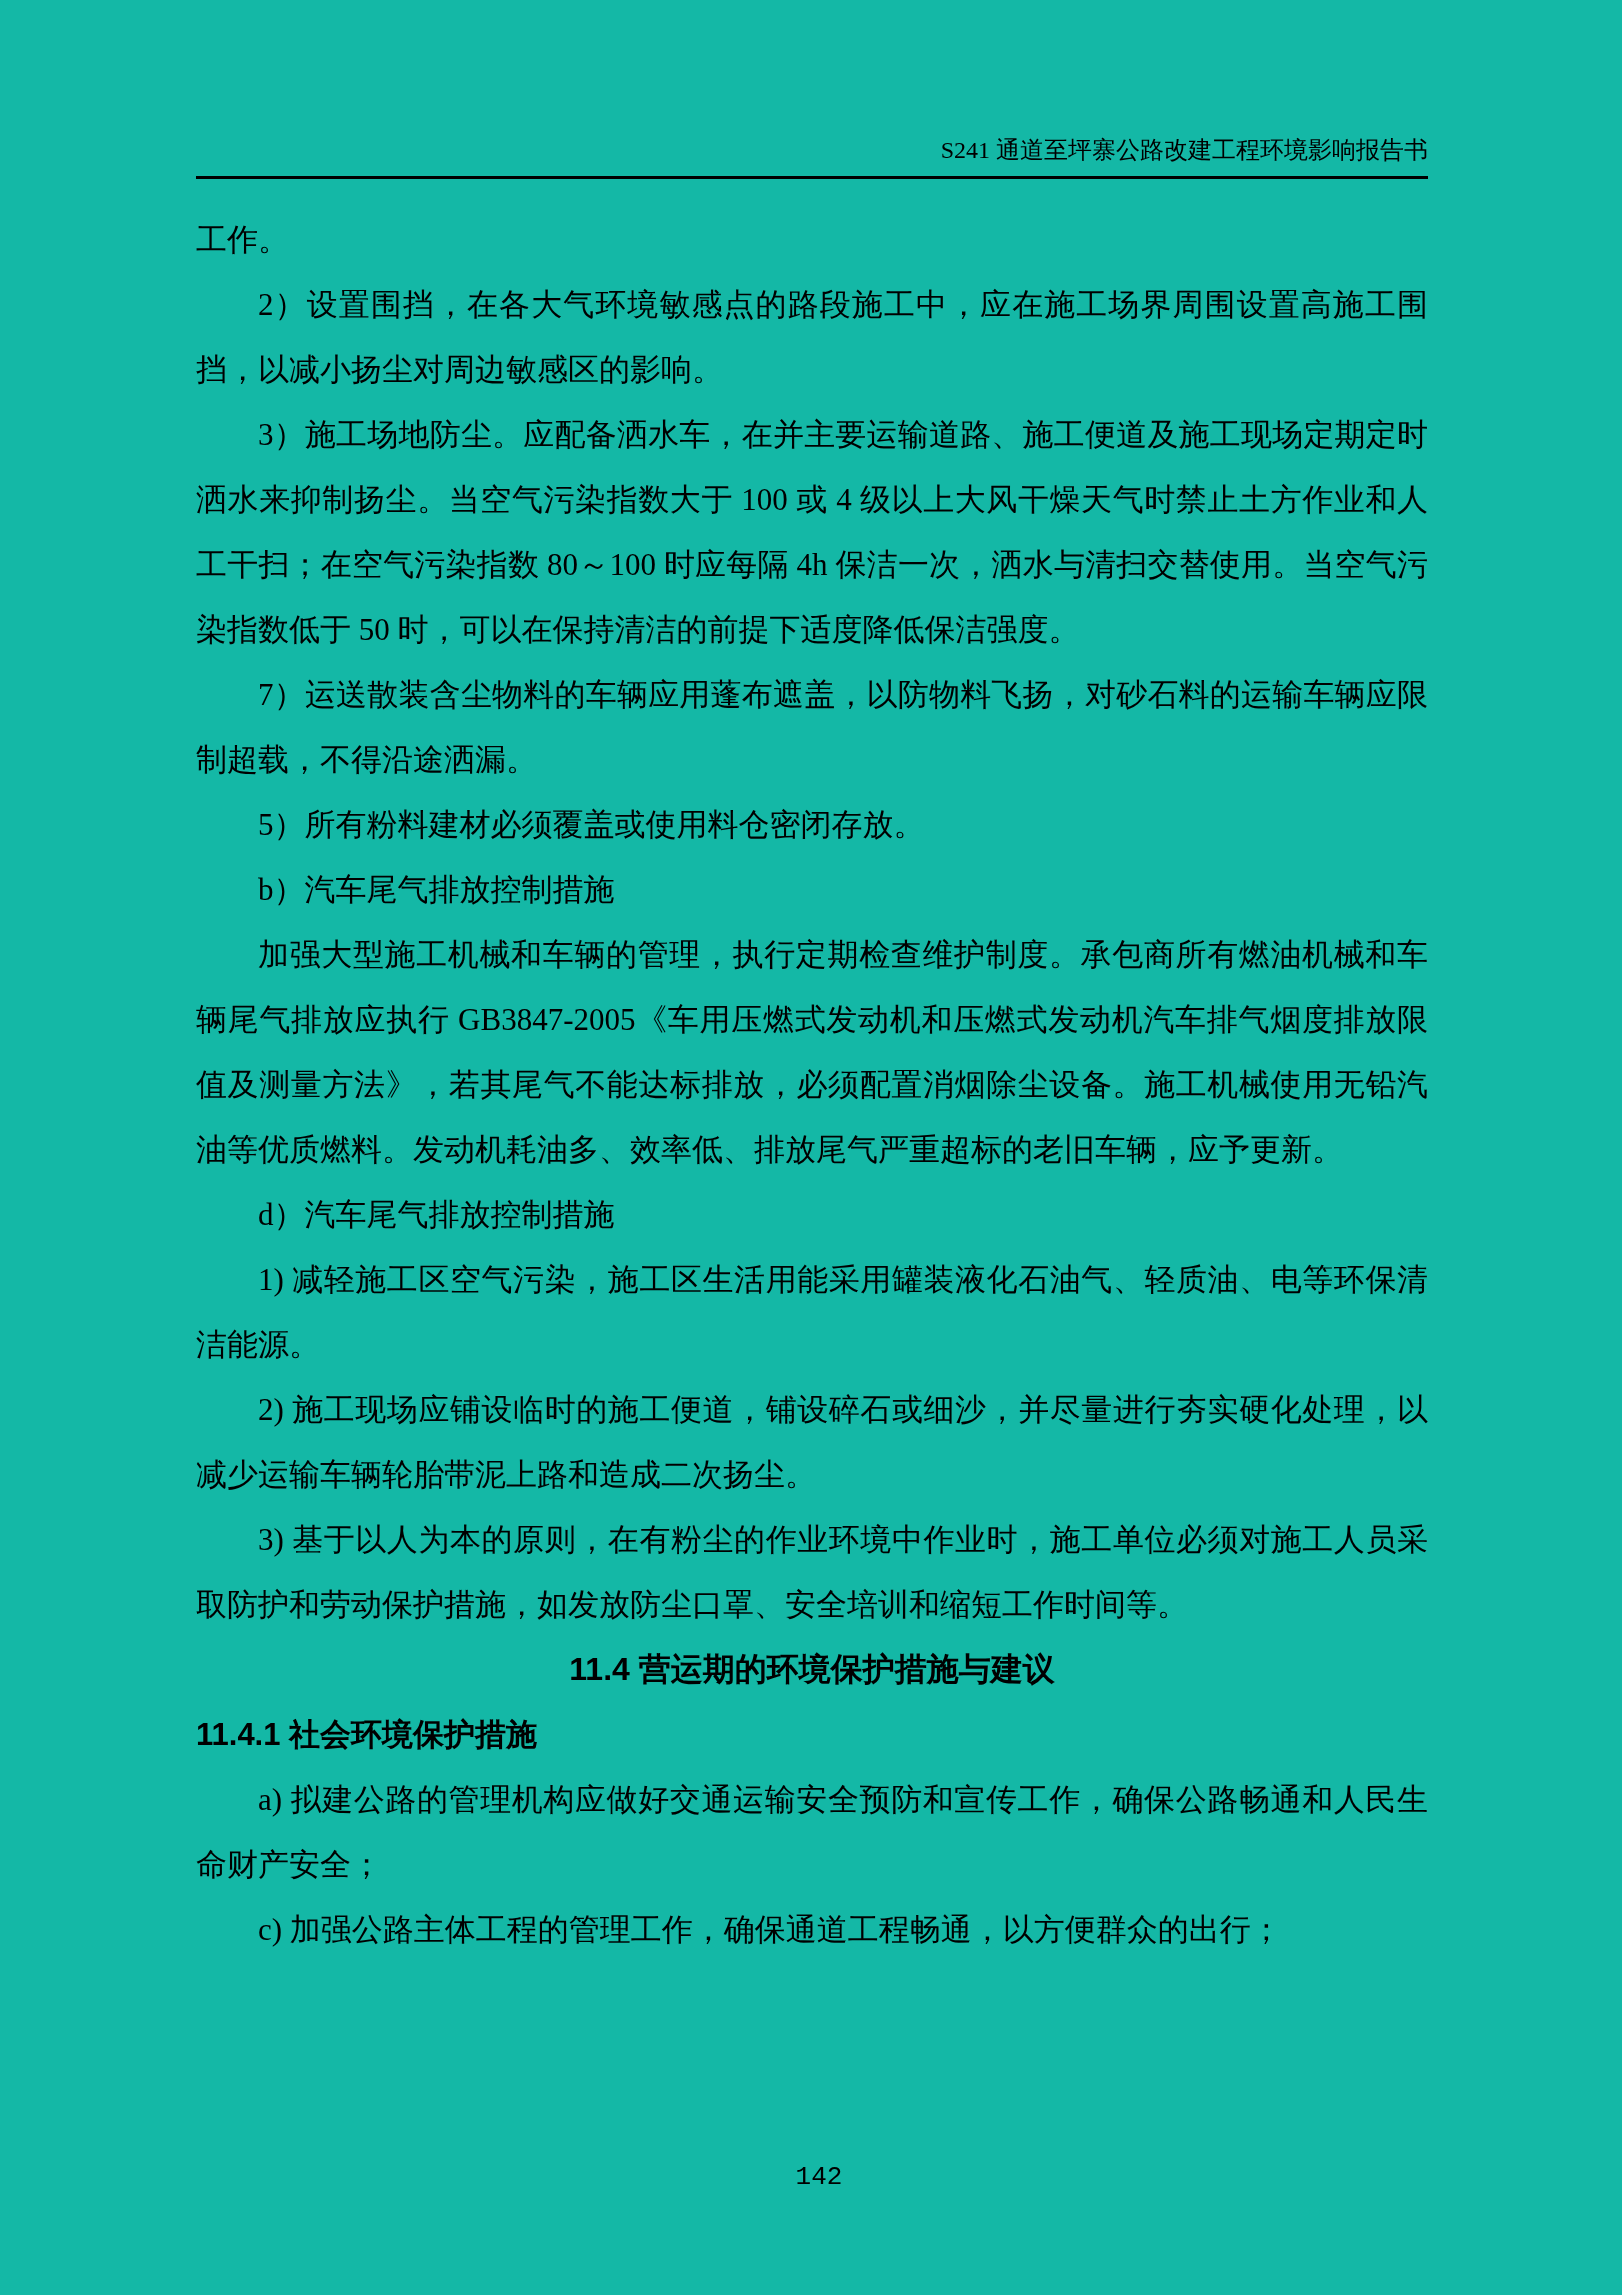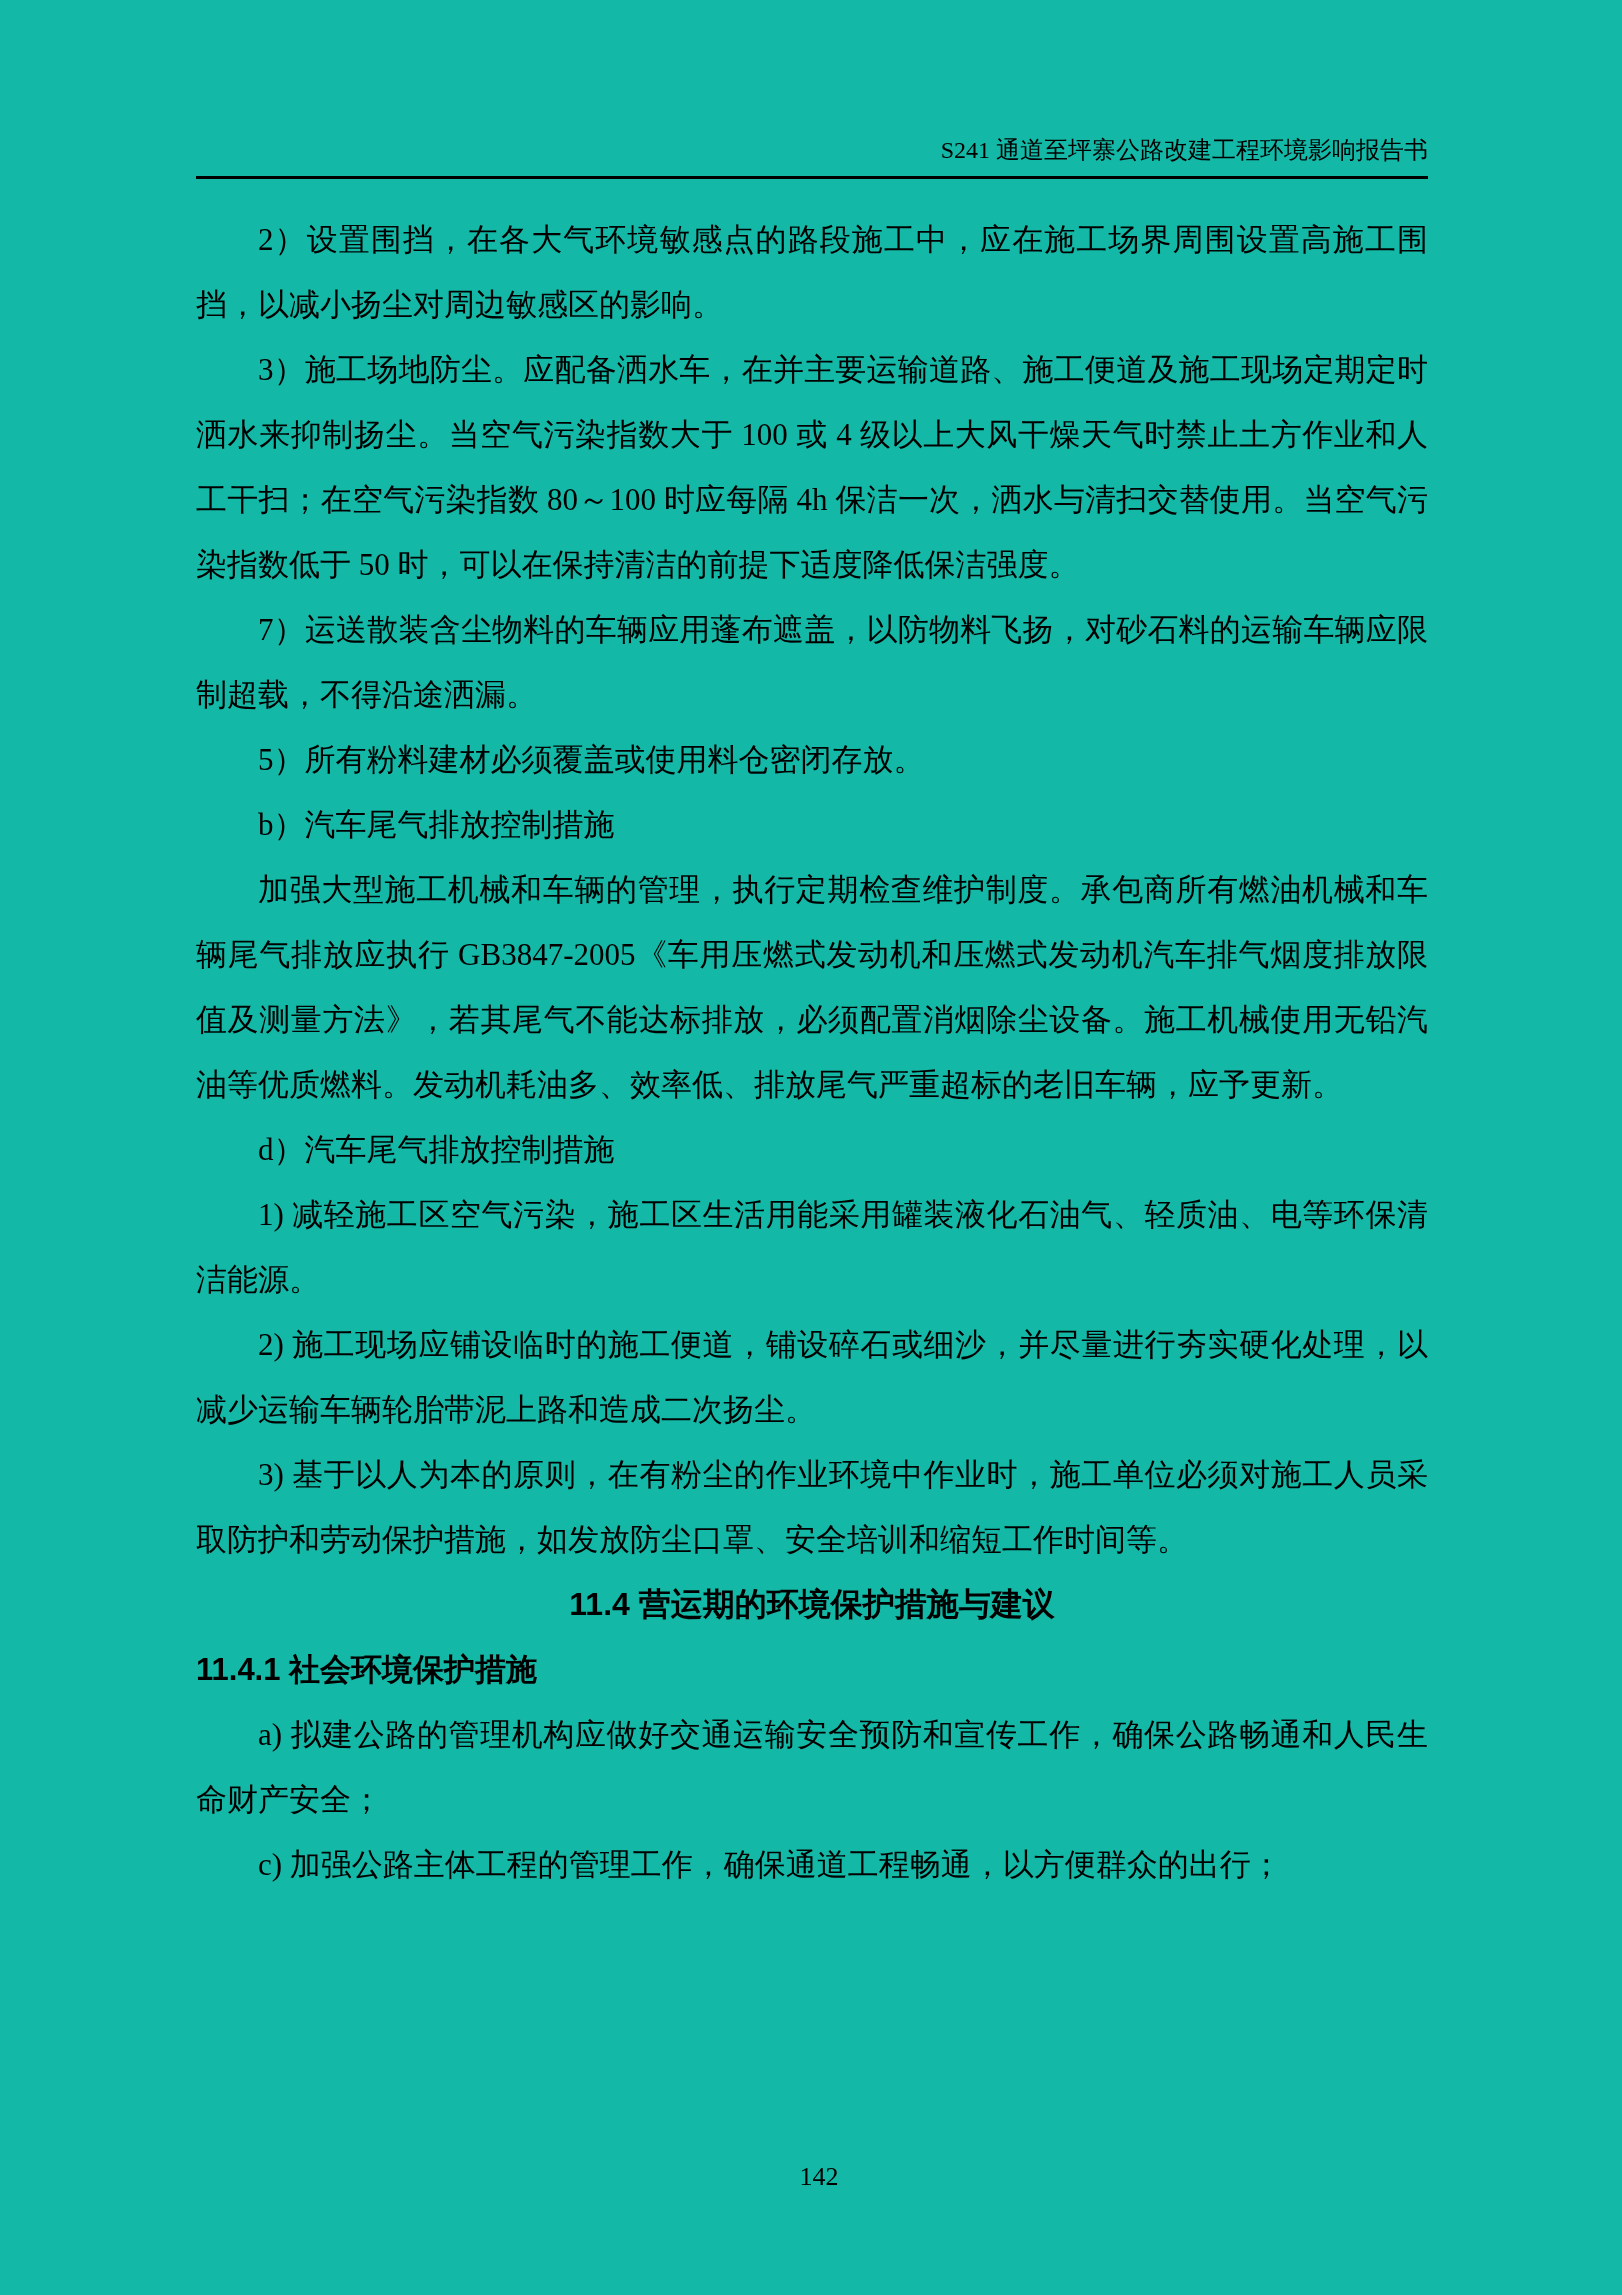--- a/index.html
+++ b/index.html
@@ -63,34 +63,35 @@
     text-indent: 0;
     text-align: left;
   }
   .page-footer {
     position: absolute;
     left: 16px;
     right: 0;
     bottom: 103px;
     text-align: center;
     font-size: 26px;
-    font-family: Liberation Serif, serif;
+    font-family: Liberation Mono, monospace;
   }
 </style>
 </head>
 <body>
 
 <div class="page">
 
   <div class="page-header">
     <div class="header-title">S241 通道至坪寨公路改建工程环境影响报告书</div>
     <div class="header-rule"></div>
   </div>
 
   <div class="doc-body">
+      <p class="p-plain">工作。</p>
       <p class="p-indent">2）设置围挡，在各大气环境敏感点的路段施工中，应在施工场界周围设置高施工围挡，以减小扬尘对周边敏感区的影响。</p>
       <p class="p-indent">3）施工场地防尘。应配备洒水车，在并主要运输道路、施工便道及施工现场定期定时洒水来抑制扬尘。当空气污染指数大于 100 或 4 级以上大风干燥天气时禁止土方作业和人工干扫；在空气污染指数 80～100 时应每隔 4h 保洁一次，洒水与清扫交替使用。当空气污染指数低于 50 时，可以在保持清洁的前提下适度降低保洁强度。</p>
       <p class="p-indent">7）运送散装含尘物料的车辆应用蓬布遮盖，以防物料飞扬，对砂石料的运输车辆应限制超载，不得沿途洒漏。</p>
       <p class="p-indent">5）所有粉料建材必须覆盖或使用料仓密闭存放。</p>
       <p class="p-indent">b）汽车尾气排放控制措施</p>
       <p class="p-indent">加强大型施工机械和车辆的管理，执行定期检查维护制度。承包商所有燃油机械和车辆尾气排放应执行 GB3847-2005《车用压燃式发动机和压燃式发动机汽车排气烟度排放限值及测量方法》，若其尾气不能达标排放，必须配置消烟除尘设备。施工机械使用无铅汽油等优质燃料。发动机耗油多、效率低、排放尾气严重超标的老旧车辆，应予更新。</p>
       <p class="p-indent">d）汽车尾气排放控制措施</p>
       <p class="p-indent">1) 减轻施工区空气污染，施工区生活用能采用罐装液化石油气、轻质油、电等环保清洁能源。</p>
       <p class="p-indent">2) 施工现场应铺设临时的施工便道，铺设碎石或细沙，并尽量进行夯实硬化处理，以减少运输车辆轮胎带泥上路和造成二次扬尘。</p>
       <p class="p-indent">3) 基于以人为本的原则，在有粉尘的作业环境中作业时，施工单位必须对施工人员采取防护和劳动保护措施，如发放防尘口罩、安全培训和缩短工作时间等。</p>

